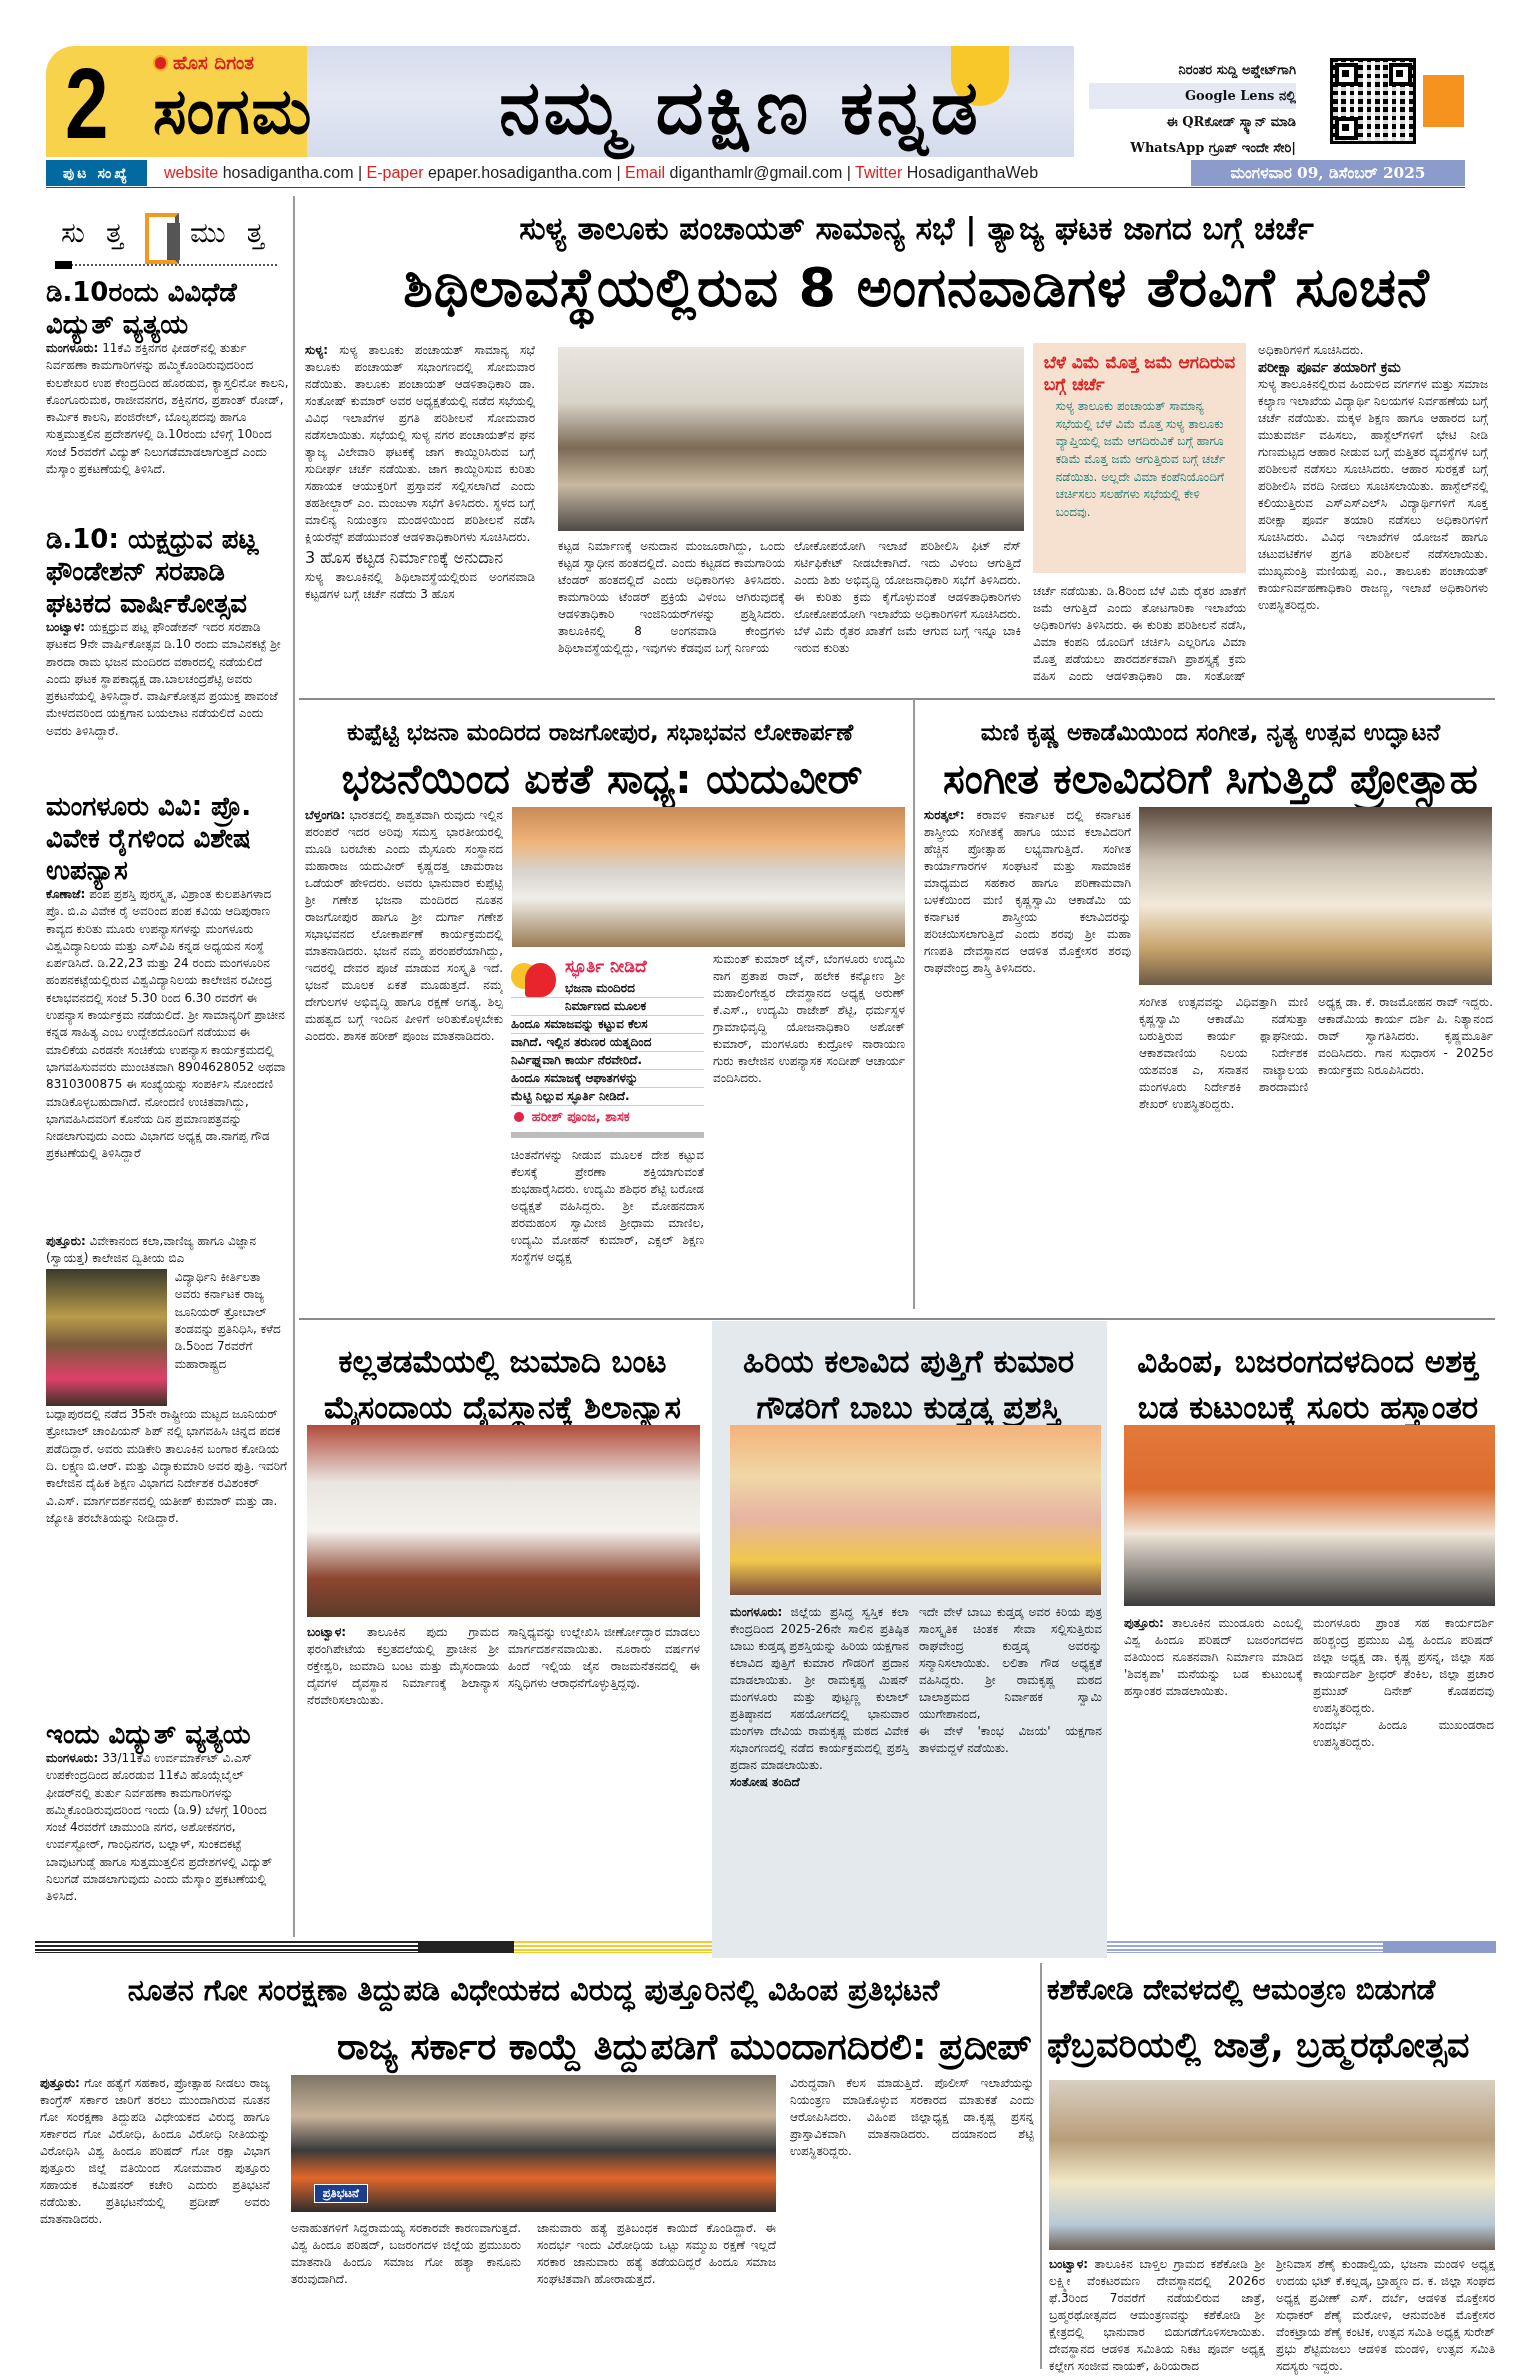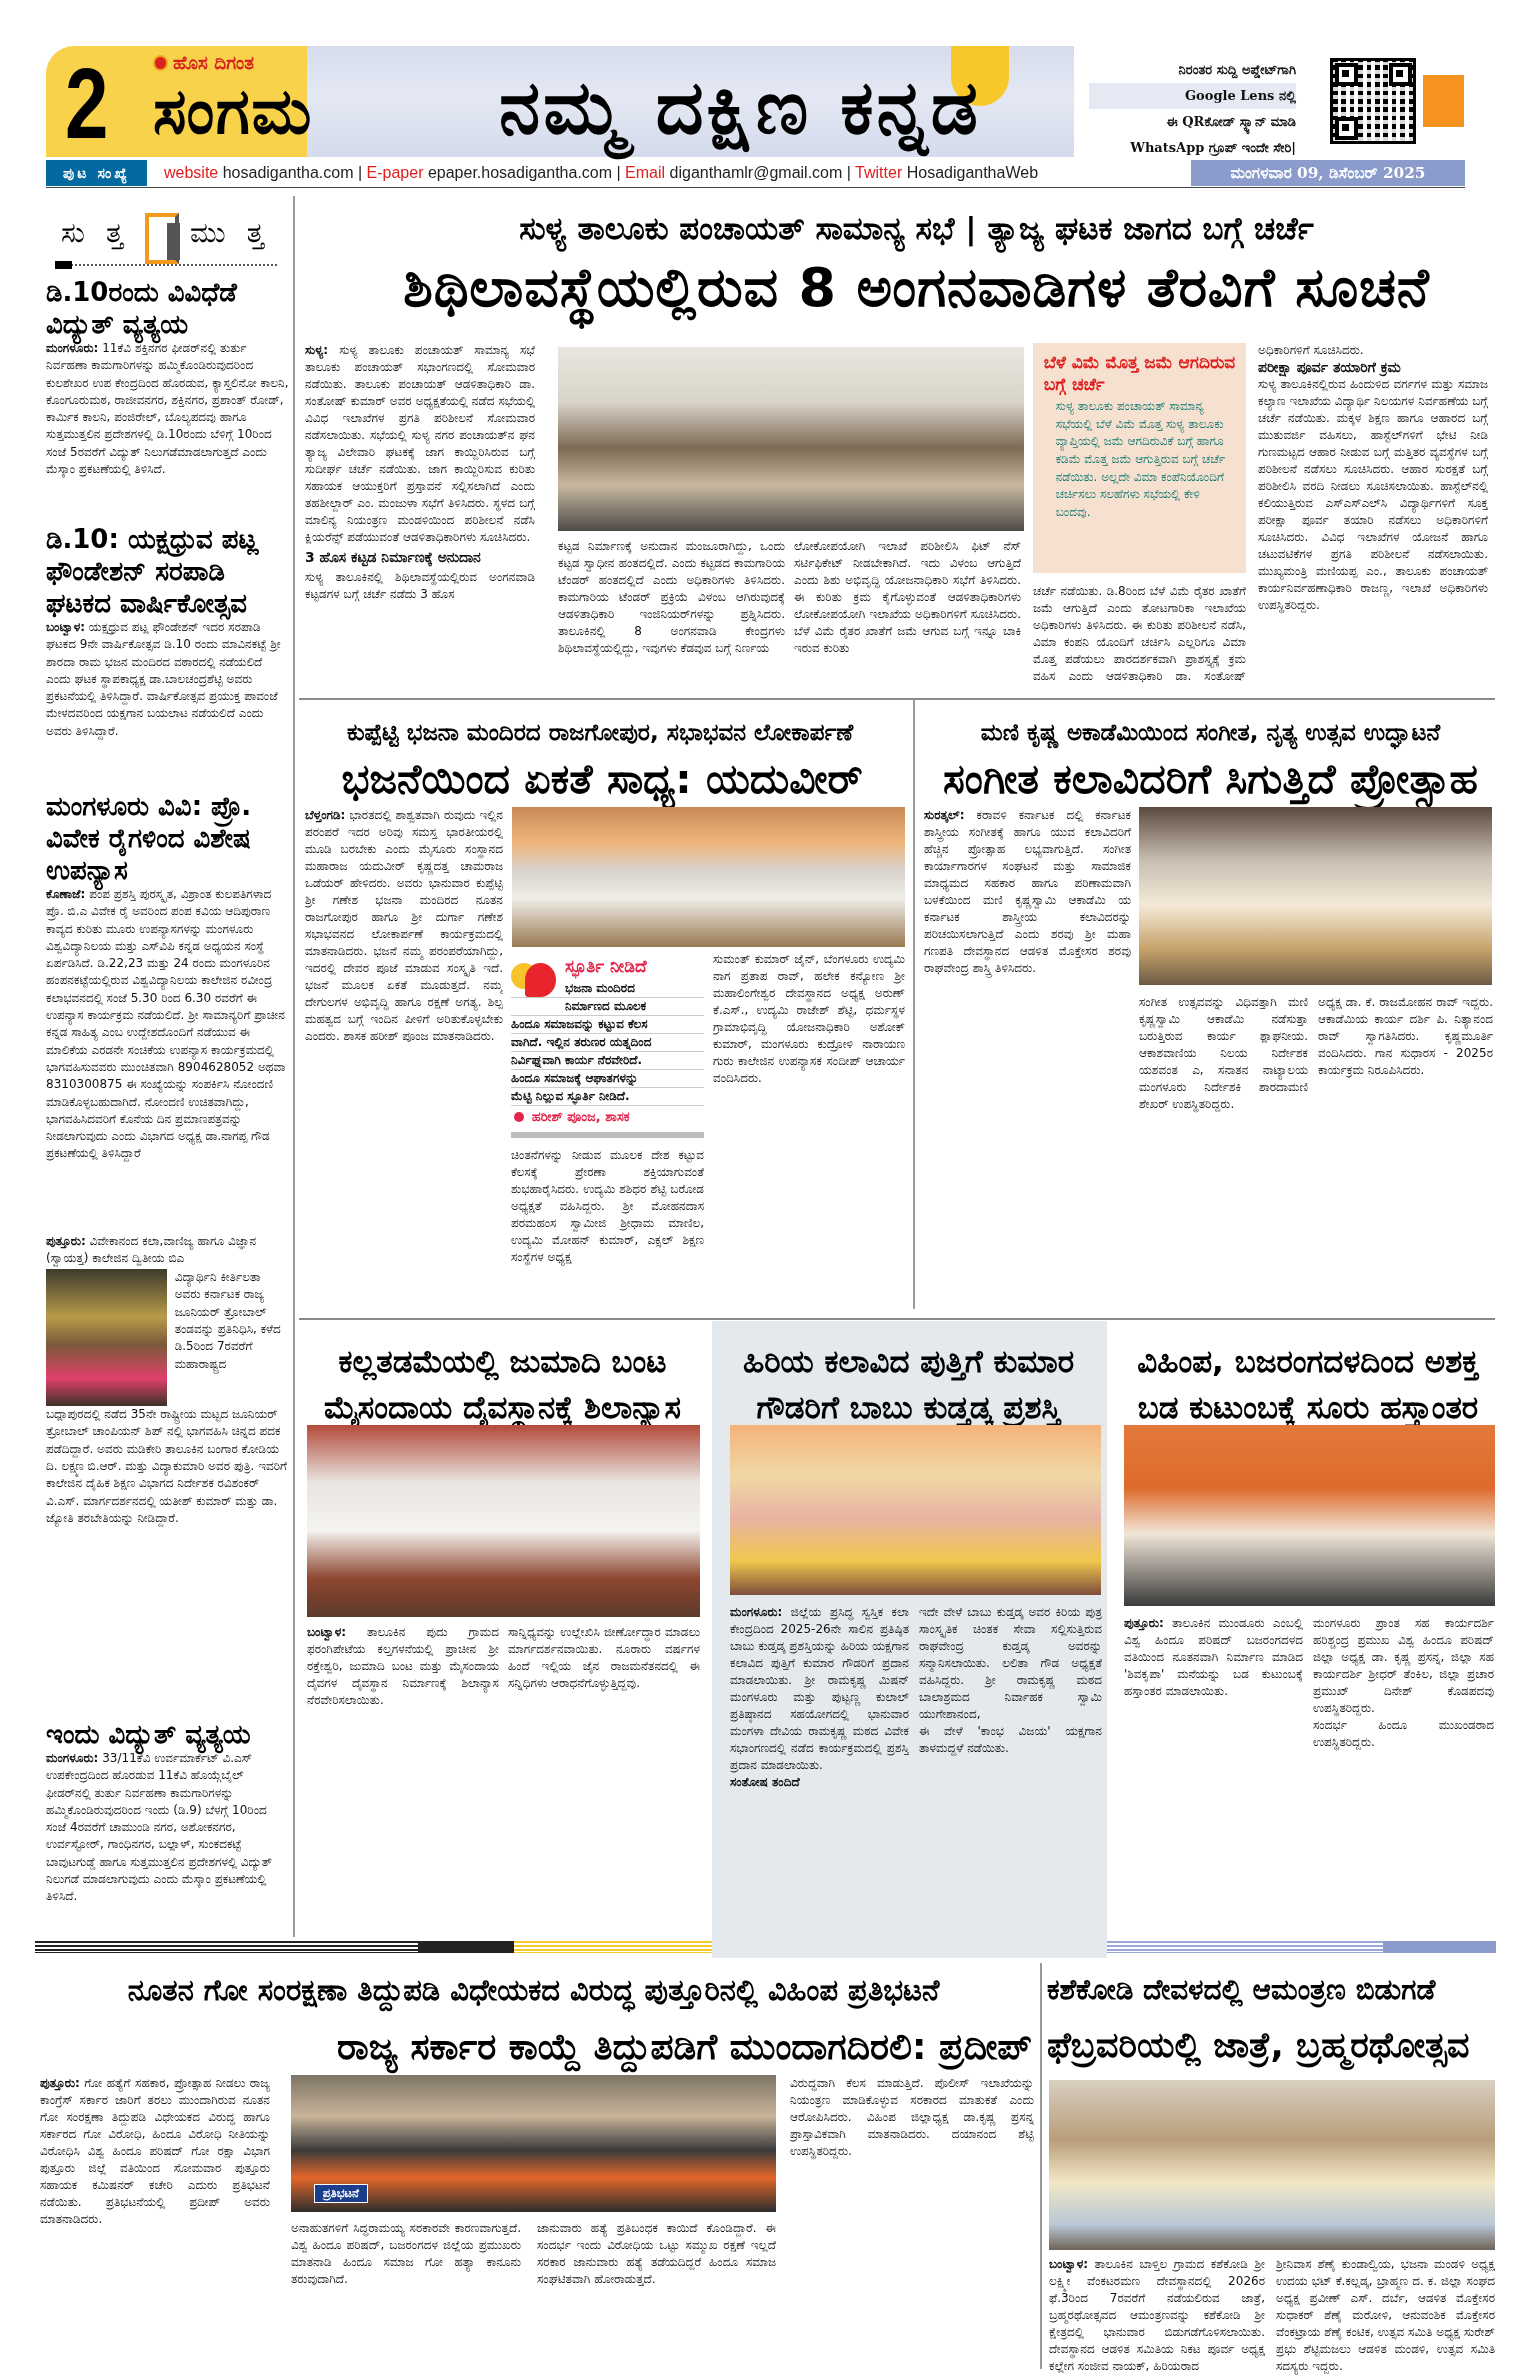--- a/index.html
+++ b/index.html
@@ -169,21 +169,21 @@
 <div class="abs leftcol" style="top:1718px">
   <div class="lhl">ಇಂದು ವಿದ್ಯುತ್ ವ್ಯತ್ಯಯ</div>
   <div class="lbody"><b>ಮಂಗಳೂರು:</b> <span>33/11ಕೆವಿ ಉರ್ವಮಾರ್ಕೆಟ್ ವಿ.ಎಸ್ ಉಪಕೇಂದ್ರದಿಂದ ಹೊರಡುವ 11ಕೆವಿ ಹೊಯ್ಗೆಬೈಲ್ ಫೀಡರ್‌ನಲ್ಲಿ ತುರ್ತು ನಿರ್ವಹಣಾ ಕಾಮಗಾರಿಗಳನ್ನು ಹಮ್ಮಿಕೊಂಡಿರುವುದರಿಂದ ಇಂದು (ಡಿ.9) ಬೆಳಗ್ಗೆ 10ರಿಂದ ಸಂಜೆ 4ರವರೆಗೆ ಚಾಮುಂಡಿ ನಗರ, ಅಶೋಕನಗರ, ಉರ್ವಸ್ಟೋರ್, ಗಾಂಧಿನಗರ, ಬಲ್ಲಾಳ್, ಸುಂಕದಕಟ್ಟೆ ಬಾವುಟಗುಡ್ಡೆ ಹಾಗೂ ಸುತ್ತಮುತ್ತಲಿನ ಪ್ರದೇಶಗಳಲ್ಲಿ ವಿದ್ಯುತ್ ನಿಲುಗಡೆ ಮಾಡಲಾಗುವುದು ಎಂದು ಮೆಸ್ಕಾಂ ಪ್ರಕಟಣೆಯಲ್ಲಿ ತಿಳಿಸಿದೆ.</span></div>
 </div>
 
 <div class="abs kicker" style="left:299px;top:209px;width:1235px;font-size:31px;line-height:38px">ಸುಳ್ಯ ತಾಲೂಕು ಪಂಚಾಯತ್ ಸಾಮಾನ್ಯ ಸಭೆ | ತ್ಯಾಜ್ಯ ಘಟಕ ಜಾಗದ ಬಗ್ಗೆ ಚರ್ಚೆ</div>
 <div class="abs hl" style="left:299px;top:253px;width:1235px;font-size:54px;line-height:69px;text-align:center;white-space:nowrap;letter-spacing:0.8px">ಶಿಥಿಲಾವಸ್ಥೆಯಲ್ಲಿರುವ 8 ಅಂಗನವಾಡಿಗಳ ತೆರವಿಗೆ ಸೂಚನೆ</div>
 
 <div class="abs body" style="left:305px;top:342px;width:230px">
   <b>ಸುಳ್ಯ:</b> <span>ಸುಳ್ಯ ತಾಲೂಕು ಪಂಚಾಯತ್ ಸಾಮಾನ್ಯ ಸಭೆ ತಾಲೂಕು ಪಂಚಾಯತ್ ಸಭಾಂಗಣದಲ್ಲಿ ಸೋಮವಾರ ನಡೆಯಿತು. ತಾಲೂಕು ಪಂಚಾಯತ್ ಆಡಳಿತಾಧಿಕಾರಿ ಡಾ. ಸಂತೋಷ್ ಕುಮಾರ್ ಅವರ ಅಧ್ಯಕ್ಷತೆಯಲ್ಲಿ ನಡೆದ ಸಭೆಯಲ್ಲಿ ವಿವಿಧ ಇಲಾಖೆಗಳ ಪ್ರಗತಿ ಪರಿಶೀಲನೆ ಸೋಮವಾರ ನಡೆಸಲಾಯಿತು. ಸಭೆಯಲ್ಲಿ ಸುಳ್ಯ ನಗರ ಪಂಚಾಯತ್‌ನ ಘನ ತ್ಯಾಜ್ಯ ವಿಲೇವಾರಿ ಘಟಕಕ್ಕೆ ಜಾಗ ಕಾಯ್ದಿರಿಸಿರುವ ಬಗ್ಗೆ ಸುದೀರ್ಘ ಚರ್ಚೆ ನಡೆಯಿತು. ಜಾಗ ಕಾಯ್ದಿರಿಸುವ ಕುರಿತು ಸಹಾಯಕ ಆಯುಕ್ತರಿಗೆ ಪ್ರಸ್ತಾವನೆ ಸಲ್ಲಿಸಲಾಗಿದೆ ಎಂದು ತಹಶೀಲ್ದಾರ್ ಎಂ. ಮಂಜುಳಾ ಸಭೆಗೆ ತಿಳಿಸಿದರು. ಸ್ಥಳದ ಬಗ್ಗೆ ಮಾಲಿನ್ಯ ನಿಯಂತ್ರಣ ಮಂಡಳಿಯಿಂದ ಪರಿಶೀಲನೆ ನಡೆಸಿ ಕ್ಲಿಯರೆನ್ಸ್ ಪಡೆಯುವಂತೆ ಆಡಳಿತಾಧಿಕಾರಿಗಳು ಸೂಚಿಸಿದರು.</span>
-  <div style="font-weight:700;font-size:14px;margin:3.1px 0">3 ಹೊಸ ಕಟ್ಟಡ ನಿರ್ಮಾಣಕ್ಕೆ ಅನುದಾನ</div>
+  <div style="font-weight:400;font-size:16px;margin:3.1px 0">3 ಹೊಸ ಕಟ್ಟಡ ನಿರ್ಮಾಣಕ್ಕೆ ಅನುದಾನ</div>
   <span>ಸುಳ್ಯ ತಾಲೂಕಿನಲ್ಲಿ ಶಿಥಿಲಾವಸ್ಥೆಯಲ್ಲಿರುವ ಅಂಗನವಾಡಿ ಕಟ್ಟಡಗಳ ಬಗ್ಗೆ ಚರ್ಚೆ ನಡೆದು 3 ಹೊಸ</span>
 </div>
 <div class="abs photo ph-hall" style="left:558px;top:347px;width:466px;height:184px"></div>
 <div class="abs body" style="left:558px;top:538px;width:227px;height:150px;overflow:hidden">ಕಟ್ಟಡ ನಿರ್ಮಾಣಕ್ಕೆ ಅನುದಾನ ಮಂಜೂರಾಗಿದ್ದು, ಒಂದು ಕಟ್ಟಡ ಸ್ವಾಧೀನ ಹಂತದಲ್ಲಿದೆ. ಎಂದು ಕಟ್ಟಡದ ಕಾಮಗಾರಿಯ ಟೆಂಡರ್ ಹಂತದಲ್ಲಿದೆ ಎಂದು ಅಧಿಕಾರಿಗಳು ತಿಳಿಸಿದರು. ಕಾಮಗಾರಿಯ ಟೆಂಡರ್ ಪ್ರಕ್ರಿಯೆ ವಿಳಂಬ ಆಗಿರುವುದಕ್ಕೆ ಆಡಳಿತಾಧಿಕಾರಿ ಇಂಜಿನಿಯರ್‌ಗಳನ್ನು ಪ್ರಶ್ನಿಸಿದರು. ತಾಲೂಕಿನಲ್ಲಿ 8 ಅಂಗನವಾಡಿ ಕೇಂದ್ರಗಳು ಶಿಥಿಲಾವಸ್ಥೆಯಲ್ಲಿದ್ದು, ಇವುಗಳು ಕೆಡವುವ ಬಗ್ಗೆ ನಿರ್ಣಯ</div>
 <div class="abs body" style="left:794px;top:538px;width:227px;height:150px;overflow:hidden">ಲೋಕೋಪಯೋಗಿ ಇಲಾಖೆ ಪರಿಶೀಲಿಸಿ ಫಿಟ್ ನೆಸ್ ಸರ್ಟಿಫಿಕೇಟ್ ನೀಡಬೇಕಾಗಿದೆ. ಇದು ವಿಳಂಬ ಆಗುತ್ತಿದೆ ಎಂದು ಶಿಶು ಅಭಿವೃದ್ಧಿ ಯೋಜನಾಧಿಕಾರಿ ಸಭೆಗೆ ತಿಳಿಸಿದರು. ಈ ಕುರಿತು ಕ್ರಮ ಕೈಗೊಳ್ಳುವಂತೆ ಆಡಳಿತಾಧಿಕಾರಿಗಳು ಲೋಕೋಪಯೋಗಿ ಇಲಾಖೆಯ ಅಧಿಕಾರಿಗಳಿಗೆ ಸೂಚಿಸಿದರು. ಬೆಳೆ ವಿಮೆ ರೈತರ ಖಾತೆಗೆ ಜಮೆ ಆಗುವ ಬಗ್ಗೆ ಇನ್ನೂ ಬಾಕಿ ಇರುವ ಕುರಿತು</div>
 
 <div class="abs pinkbox">
   <div class="t">ಬೆಳೆ ವಿಮೆ ಮೊತ್ತ ಜಮೆ ಆಗದಿರುವ ಬಗ್ಗೆ ಚರ್ಚೆ</div>
   <div class="b">ಸುಳ್ಯ ತಾಲೂಕು ಪಂಚಾಯತ್ ಸಾಮಾನ್ಯ ಸಭೆಯಲ್ಲಿ ಬೆಳೆ ವಿಮೆ ಮೊತ್ತ ಸುಳ್ಯ ತಾಲೂಕು ವ್ಯಾಪ್ತಿಯಲ್ಲಿ ಜಮೆ ಆಗದಿರುವಿಕೆ ಬಗ್ಗೆ ಹಾಗೂ ಕಡಿಮೆ ಮೊತ್ತ ಜಮೆ ಆಗುತ್ತಿರುವ ಬಗ್ಗೆ ಚರ್ಚೆ ನಡೆಯಿತು. ಅಲ್ಲದೇ ವಿಮಾ ಕಂಪೆನಿಯೊಂದಿಗೆ ಚರ್ಚಿಸಲು ಸಲಹೆಗಳು ಸಭೆಯಲ್ಲಿ ಕೇಳಿ ಬಂದವು.</div>
 </div>
@@ -237,21 +237,21 @@
 </div>
 <div class="abs photo ph-award" style="left:1139px;top:807px;width:353px;height:178px"></div>
 <div class="abs body" style="left:1139px;top:994px;width:169px;height:304px;overflow:hidden">ಸಂಗೀತ ಉತ್ಸವವನ್ನು ವಿಧಿವತ್ತಾಗಿ ಮಣಿ ಕೃಷ್ಣಸ್ವಾಮಿ ಆಕಾಡೆಮಿ ನಡೆಸುತ್ತಾ ಬರುತ್ತಿರುವ ಕಾರ್ಯ ಶ್ಲಾಘನೀಯ. ಆಕಾಶವಾಣಿಯ ನಿಲಯ ನಿರ್ದೇಶಕ ಯಶವಂತ ಎ, ಸನಾತನ ನಾಟ್ಯಾಲಯ ಮಂಗಳೂರು ನಿರ್ದೇಶಕಿ ಶಾರದಾಮಣಿ ಶೇಖರ್ ಉಪಸ್ಥಿತರಿದ್ದರು.</div>
 <div class="abs body" style="left:1318px;top:994px;width:175px;height:304px;overflow:hidden">ಅಧ್ಯಕ್ಷ ಡಾ. ಕೆ. ರಾಜಮೋಹನ ರಾವ್ ಇದ್ದರು. ಆಕಾಡೆಮಿಯ ಕಾರ್ಯ ದರ್ಶಿ ಪಿ. ನಿತ್ಯಾನಂದ ರಾವ್ ಸ್ವಾಗತಿಸಿದರು. ಕೃಷ್ಣಮೂರ್ತಿ ವಂದಿಸಿದರು. ಗಾನ ಸುಧಾರಸ - 2025ರ ಕಾರ್ಯಕ್ರಮ ನಿರೂಪಿಸಿದರು.</div>
 
 <div class="abs rule-h" style="left:299px;top:1318px;width:1196px"></div>
 
 <div class="abs hl" style="left:303px;top:1338px;width:399px;font-size:31px;line-height:46px;text-align:center">ಕಲ್ಲತಡಮೆಯಲ್ಲಿ ಜುಮಾದಿ ಬಂಟ ಮೈಸಂದಾಯ ದೈವಸ್ಥಾನಕ್ಕೆ ಶಿಲಾನ್ಯಾಸ</div>
 <div class="abs photo ph-ground" style="left:307px;top:1425px;width:393px;height:192px"></div>
 <div class="abs body" style="left:307px;top:1624px;width:192px;height:307px;overflow:hidden">
-  <b>ಬಂಟ್ವಾಳ:</b> <span>ತಾಲೂಕಿನ ಪುದು ಗ್ರಾಮದ ಫರಂಗಿಪೇಟೆಯ ಕಲ್ತಗಳನೆಯಲ್ಲಿ ಪ್ರಾಚೀನ ಶ್ರೀ ರಕ್ತೇಶ್ವರಿ, ಜುಮಾದಿ ಬಂಟ ಮತ್ತು ಮೈಸಂದಾಯ ದೈವಗಳ ದೈವಸ್ಥಾನ ನಿರ್ಮಾಣಕ್ಕೆ ಶಿಲಾನ್ಯಾಸ ನೆರವೇರಿಸಲಾಯಿತು.</span>
+  <b>ಬಂಟ್ವಾಳ:</b> <span>ತಾಲೂಕಿನ ಪುದು ಗ್ರಾಮದ ಫರಂಗಿಪೇಟೆಯ ಕಲ್ರತದಲೆಯಲ್ಲಿ ಪ್ರಾಚೀನ ಶ್ರೀ ರಕ್ತೇಶ್ವರಿ, ಜುಮಾದಿ ಬಂಟ ಮತ್ತು ಮೈಸಂದಾಯ ದೈವಗಳ ದೈವಸ್ಥಾನ ನಿರ್ಮಾಣಕ್ಕೆ ಶಿಲಾನ್ಯಾಸ ನೆರವೇರಿಸಲಾಯಿತು.</span>
 </div>
 <div class="abs body" style="left:508px;top:1624px;width:192px;height:307px;overflow:hidden">ಸಾನ್ನಿಧ್ಯವನ್ನು ಉಲ್ಲೇಖಿಸಿ ಜೀರ್ಣೋದ್ಧಾರ ಮಾಡಲು ಮಾರ್ಗದರ್ಶನವಾಯಿತು. ನೂರಾರು ವರ್ಷಗಳ ಹಿಂದೆ ಇಲ್ಲಿಯ ಜೈನ ರಾಜಮನೆತನದಲ್ಲಿ ಈ ಸನ್ನಿಧಿಗಳು ಆರಾಧನೆಗೊಳ್ಳುತ್ತಿದ್ದವು.</div>
 
 <div class="abs gray-panel" style="left:712px;top:1321px;width:395px;height:637px"></div>
 <div class="abs hl" style="left:717px;top:1338px;width:383px;font-size:31px;line-height:46px;text-align:center">ಹಿರಿಯ ಕಲಾವಿದ ಪುತ್ತಿಗೆ ಕುಮಾರ ಗೌಡರಿಗೆ ಬಾಬು ಕುಡ್ತಡ್ಕ ಪ್ರಶಸ್ತಿ ಪ್ರದಾನ</div>
 <div class="abs photo ph-group" style="left:730px;top:1425px;width:371px;height:170px"></div>
 <div class="abs body" style="left:730px;top:1604px;width:179px;height:330px;overflow:hidden">
   <b>ಮಂಗಳೂರು:</b> <span>ಜಿಲ್ಲೆಯ ಪ್ರಸಿದ್ಧ ಸ್ವಸ್ತಿಕ ಕಲಾ ಕೇಂದ್ರದಿಂದ 2025-26ನೇ ಸಾಲಿನ ಪ್ರತಿಷ್ಠಿತ ಬಾಬು ಕುಡ್ತಡ್ಕ ಪ್ರಶಸ್ತಿಯನ್ನು ಹಿರಿಯ ಯಕ್ಷಗಾನ ಕಲಾವಿದ ಪುತ್ತಿಗೆ ಕುಮಾರ ಗೌಡರಿಗೆ ಪ್ರದಾನ ಮಾಡಲಾಯಿತು. ಶ್ರೀ ರಾಮಕೃಷ್ಣ ಮಿಷನ್ ಮಂಗಳೂರು ಮತ್ತು ಪುಟ್ಟಣ್ಣ ಕುಲಾಲ್ ಪ್ರತಿಷ್ಠಾನದ ಸಹಯೋಗದಲ್ಲಿ ಭಾನುವಾರ ಮಂಗಳಾ ದೇವಿಯ ರಾಮಕೃಷ್ಣ ಮಠದ ವಿವೇಕ ಸಭಾಂಗಣದಲ್ಲಿ ನಡೆದ ಕಾರ್ಯಕ್ರಮದಲ್ಲಿ ಪ್ರಶಸ್ತಿ ಪ್ರದಾನ ಮಾಡಲಾಯಿತು.</span>
   <div style="font-weight:700">ಸಂತೋಷ ತಂದಿದೆ</div>
 </div>

